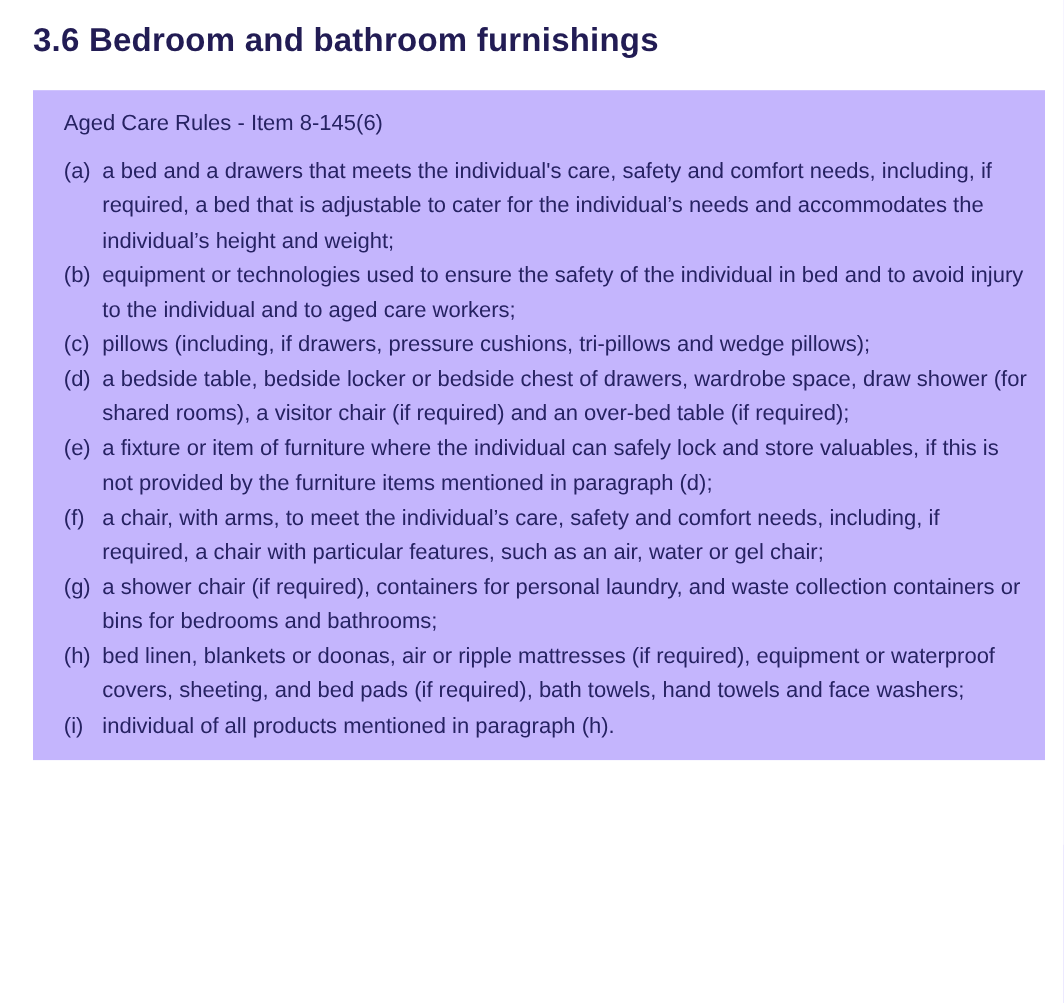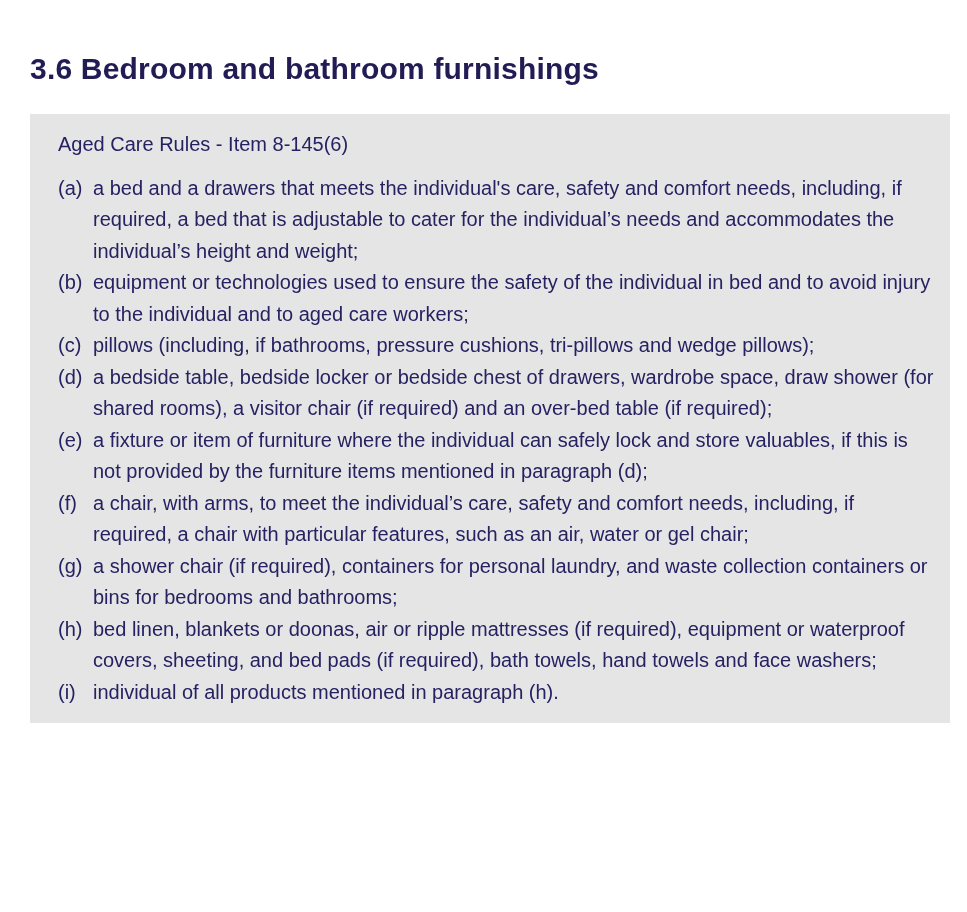--- a/index.html
+++ b/index.html
@@ -9,35 +9,34 @@
     height: 912px;
     background: #ffffff;
     font-family: "Liberation Sans", sans-serif;
     overflow: hidden;
   }
   .page {
     position: relative;
     width: 967px;
     height: 768px;
     background: #ffffff;
-    margin-top: 32px;
   }
   .page-title {
     margin: 0;
     padding: 18px 0 0 30px;
     font-size: 30px;
     line-height: 37px;
     font-weight: bold;
     color: #221c54;
     letter-spacing: 0.2px;
   }
   .rules-box {
     margin: 27px 17px 0 30px;
     width: 920px;
-    background: #e5e5e5;
+    background: #c4b5fd;
     padding: 15px 14px 15px 28px;
     color: #262262;
     font-size: 20px;
     line-height: 31.5px;
   }
   .rules-box-title {
     margin: 0 0 12px 0;
   }
   .rules-intro {
     margin: 0 0 12px 0;
@@ -75,21 +74,21 @@
       <li class="list-item">
         <span class="list-item-label">(a)</span>
         <span class="list-item-text">a bed and a drawers that meets the individual's care, safety and comfort needs, including, if required, a bed that is adjustable to cater for the individual’s needs and accommodates the individual’s height and weight;</span>
       </li>
       <li class="list-item">
         <span class="list-item-label">(b)</span>
         <span class="list-item-text">equipment or technologies used to ensure the safety of the individual in bed and to avoid injury to the individual and to aged care workers;</span>
       </li>
       <li class="list-item">
         <span class="list-item-label">(c)</span>
-        <span class="list-item-text">pillows (including, if bathrooms, pressure cushions, tri-pillows and wedge pillows);</span>
+        <span class="list-item-text">pillows (including, if drawers, pressure cushions, tri-pillows and wedge pillows);</span>
       </li>
       <li class="list-item">
         <span class="list-item-label">(d)</span>
         <span class="list-item-text">a bedside table, bedside locker or bedside chest of drawers, wardrobe space, draw shower (for shared rooms), a visitor chair (if required) and an over-bed table (if required);</span>
       </li>
       <li class="list-item">
         <span class="list-item-label">(e)</span>
         <span class="list-item-text">a fixture or item of furniture where the individual can safely lock and store valuables, if this is not provided by the furniture items mentioned in paragraph (d);</span>
       </li>
       <li class="list-item">

